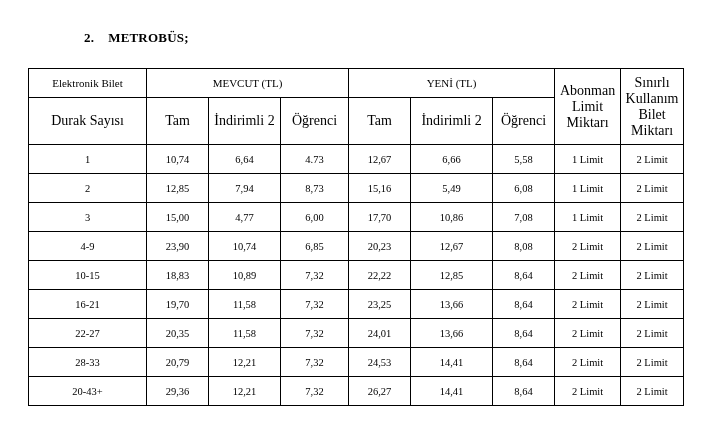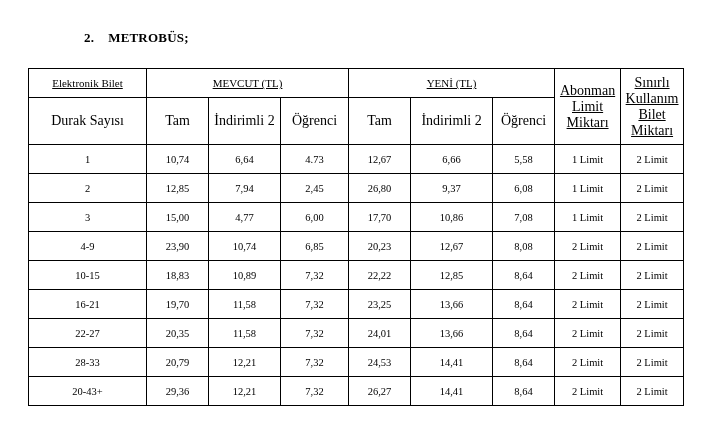--- a/index.html
+++ b/index.html
@@ -50,21 +50,20 @@
     border: 1px solid #000000;
     text-align: center;
     vertical-align: middle;
     padding: 0;
     font-weight: normal;
   }
   .hdr-top td {
     height: 28px;
     font-weight: bold;
     font-size: 11px;
-    text-decoration: underline;
   }
   .hdr-top td.small {
     font-size: 14px;
   }
   .hdr-second td {
     height: 46px;
     font-size: 14px;
   }
   .hdr-second td.two-line {
     line-height: 1.25;
@@ -128,23 +127,23 @@
           <td class="bold">12,67</td>
           <td class="bold">6,66</td>
           <td class="bold">5,58</td>
           <td class="bold">1 Limit</td>
           <td class="bold">2 Limit</td>
         </tr>
         <tr>
           <td class="col-label">2</td>
           <td>12,85</td>
           <td>7,94</td>
-          <td>2,45</td>
-          <td class="bold">26,80</td>
-          <td class="bold">9,37</td>
+          <td>8,73</td>
+          <td class="bold">15,16</td>
+          <td class="bold">5,49</td>
           <td class="bold">6,08</td>
           <td class="bold">1 Limit</td>
           <td class="bold">2 Limit</td>
         </tr>
         <tr>
           <td class="col-label">3</td>
           <td>15,00</td>
           <td>4,77</td>
           <td>6,00</td>
           <td class="bold">17,70</td>

